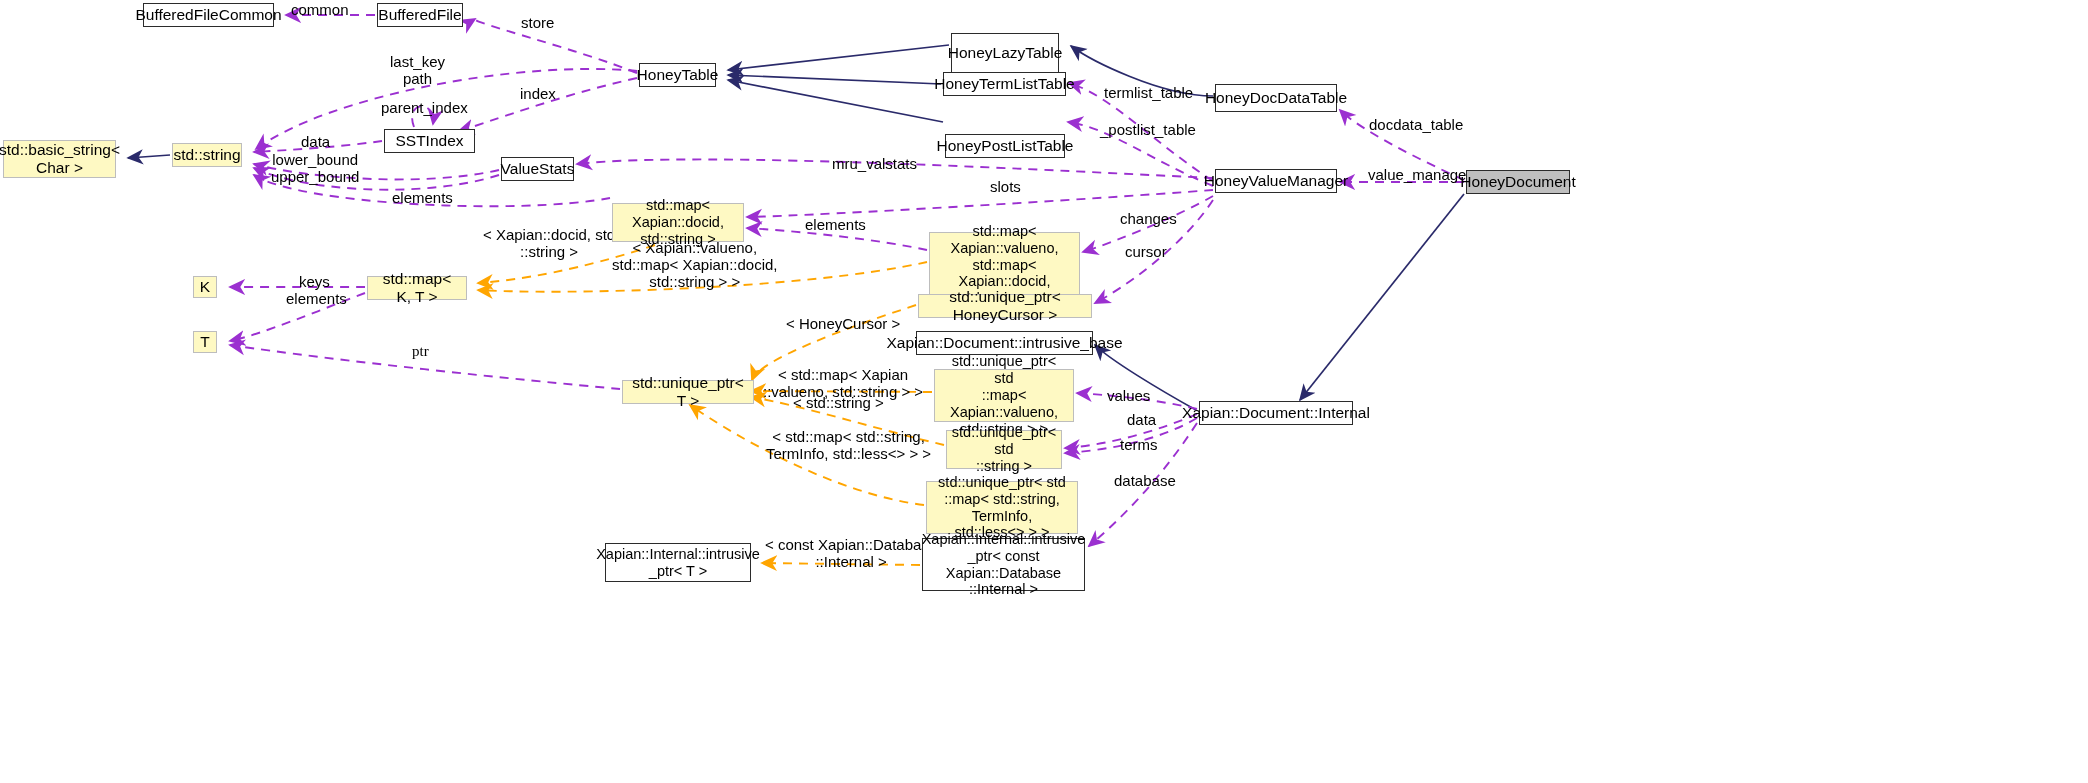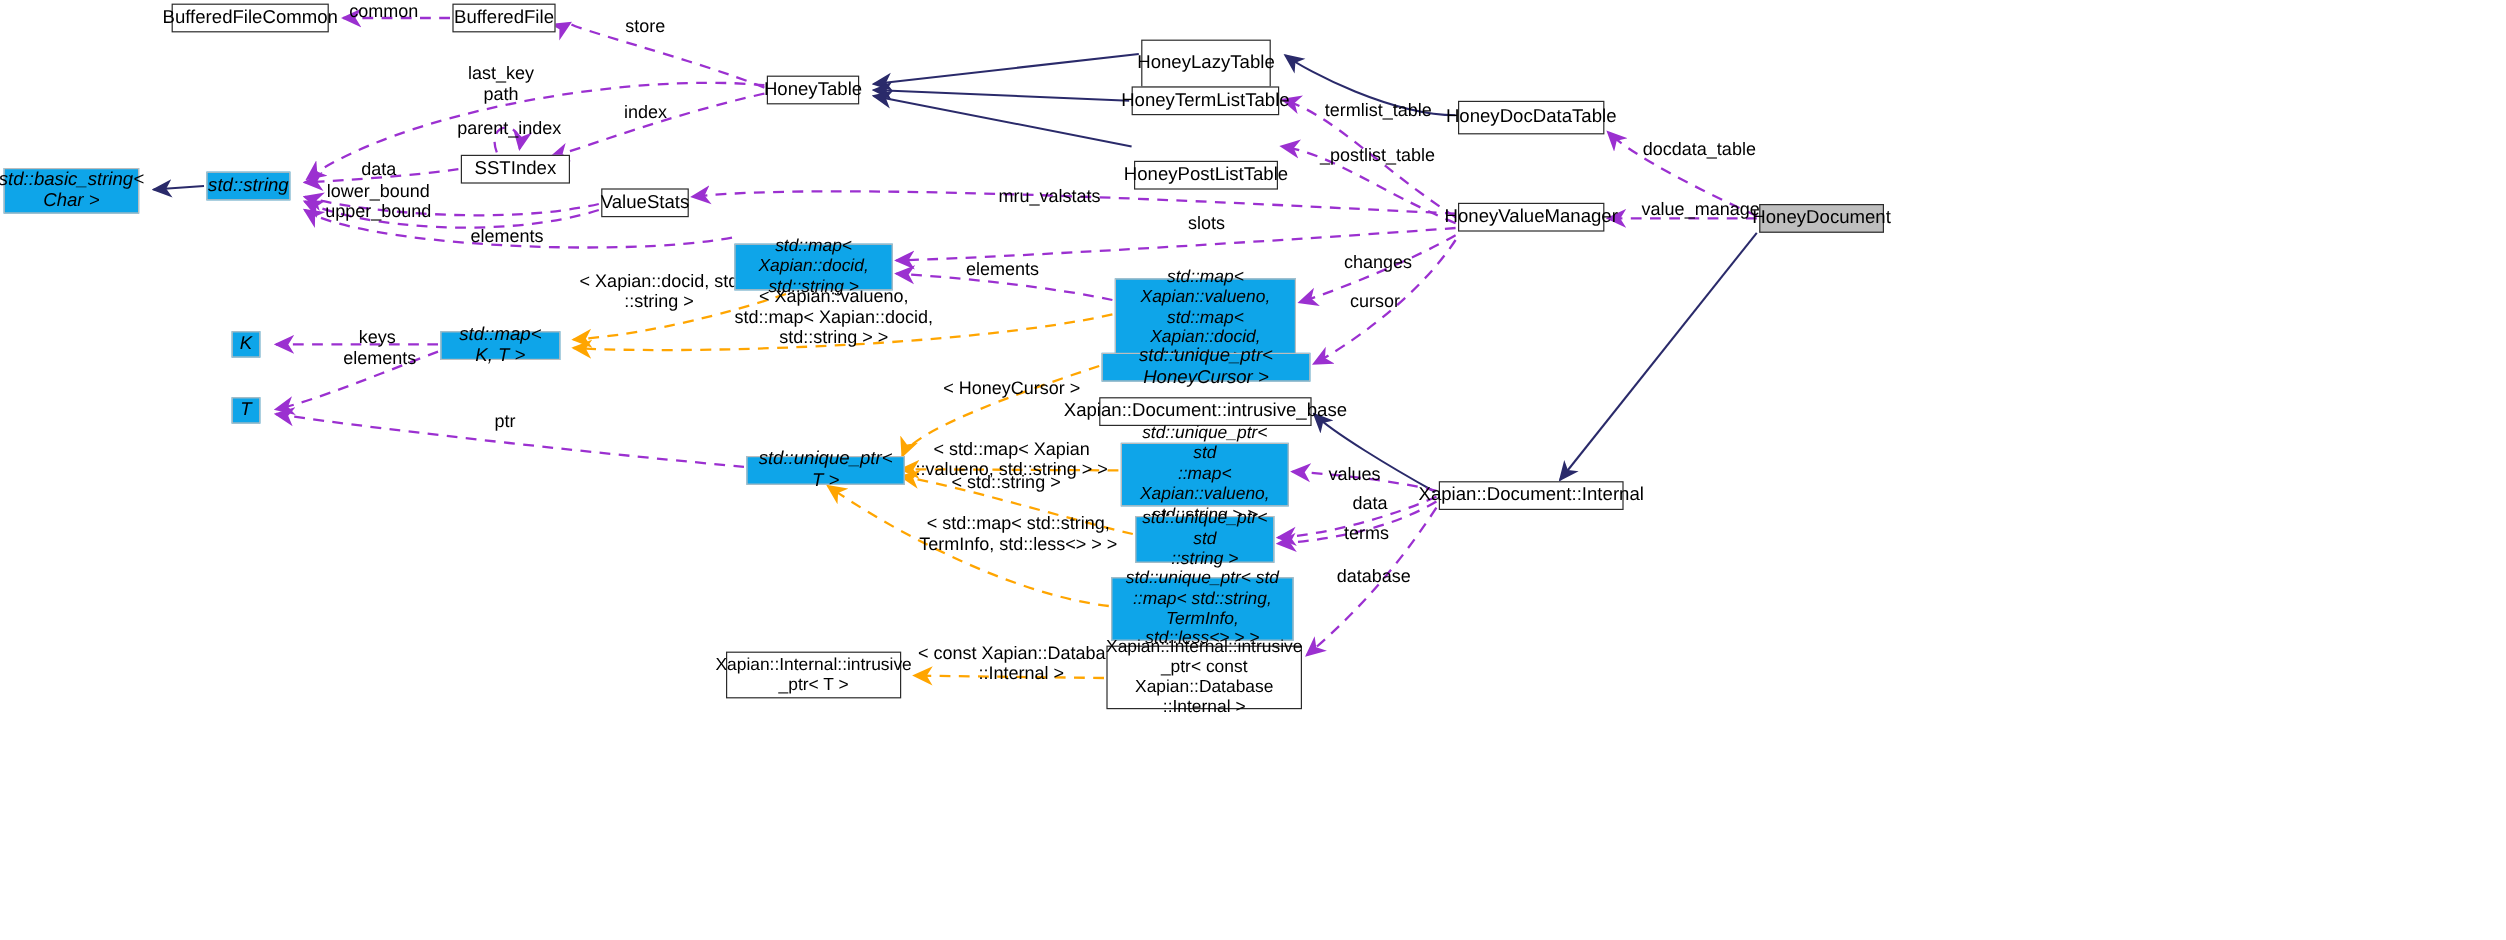--- a/index.html
+++ b/index.html
@@ -39,22 +39,21 @@
     z-index: 3;
   }
   
   .node.solid {
     border: 1.6px solid #2b2b2b;
     background: #ffffff;
   }
   
   .node.light {
     border: 1.4px solid #bdbdbd;
-    background: #0ea5e9;
-    font-style: italic;
+    background: #fef9c3;
   }
   
   .node.focus {
     border: 1.6px solid #2b2b2b;
     background: #bfbfbf;
   }
   .edge-label {
     position: absolute;
     font-size: 15px;
     line-height: 1.14;
@@ -240,21 +239,21 @@
   <div class="edge-label" style="left:612px;top:239px;">&lt; Xapian::valueno,
 std::map&lt; Xapian::docid,
 std::string &gt; &gt;</div>
 
   <div class="edge-label" style="left:299px;top:273px;">keys</div>
 
   <div class="edge-label" style="left:286px;top:290px;">elements</div>
 
   <div class="edge-label" style="left:786px;top:315px;">&lt; HoneyCursor &gt;</div>
 
-  <div class="edge-label" style="left:412px;top:343px;">ptr</div>
+  <div class="edge-label" style="left:412px;top:343px;font-family:Liberation Serif, serif;">ptr</div>
 
   <div class="edge-label" style="left:763px;top:366px;">&lt; std::map&lt; Xapian
 ::valueno, std::string &gt; &gt;</div>
 
   <div class="edge-label" style="left:793px;top:394px;">&lt; std::string &gt;</div>
 
   <div class="edge-label" style="left:1107px;top:387px;">values</div>
 
   <div class="edge-label" style="left:1127px;top:411px;">data</div>
 

